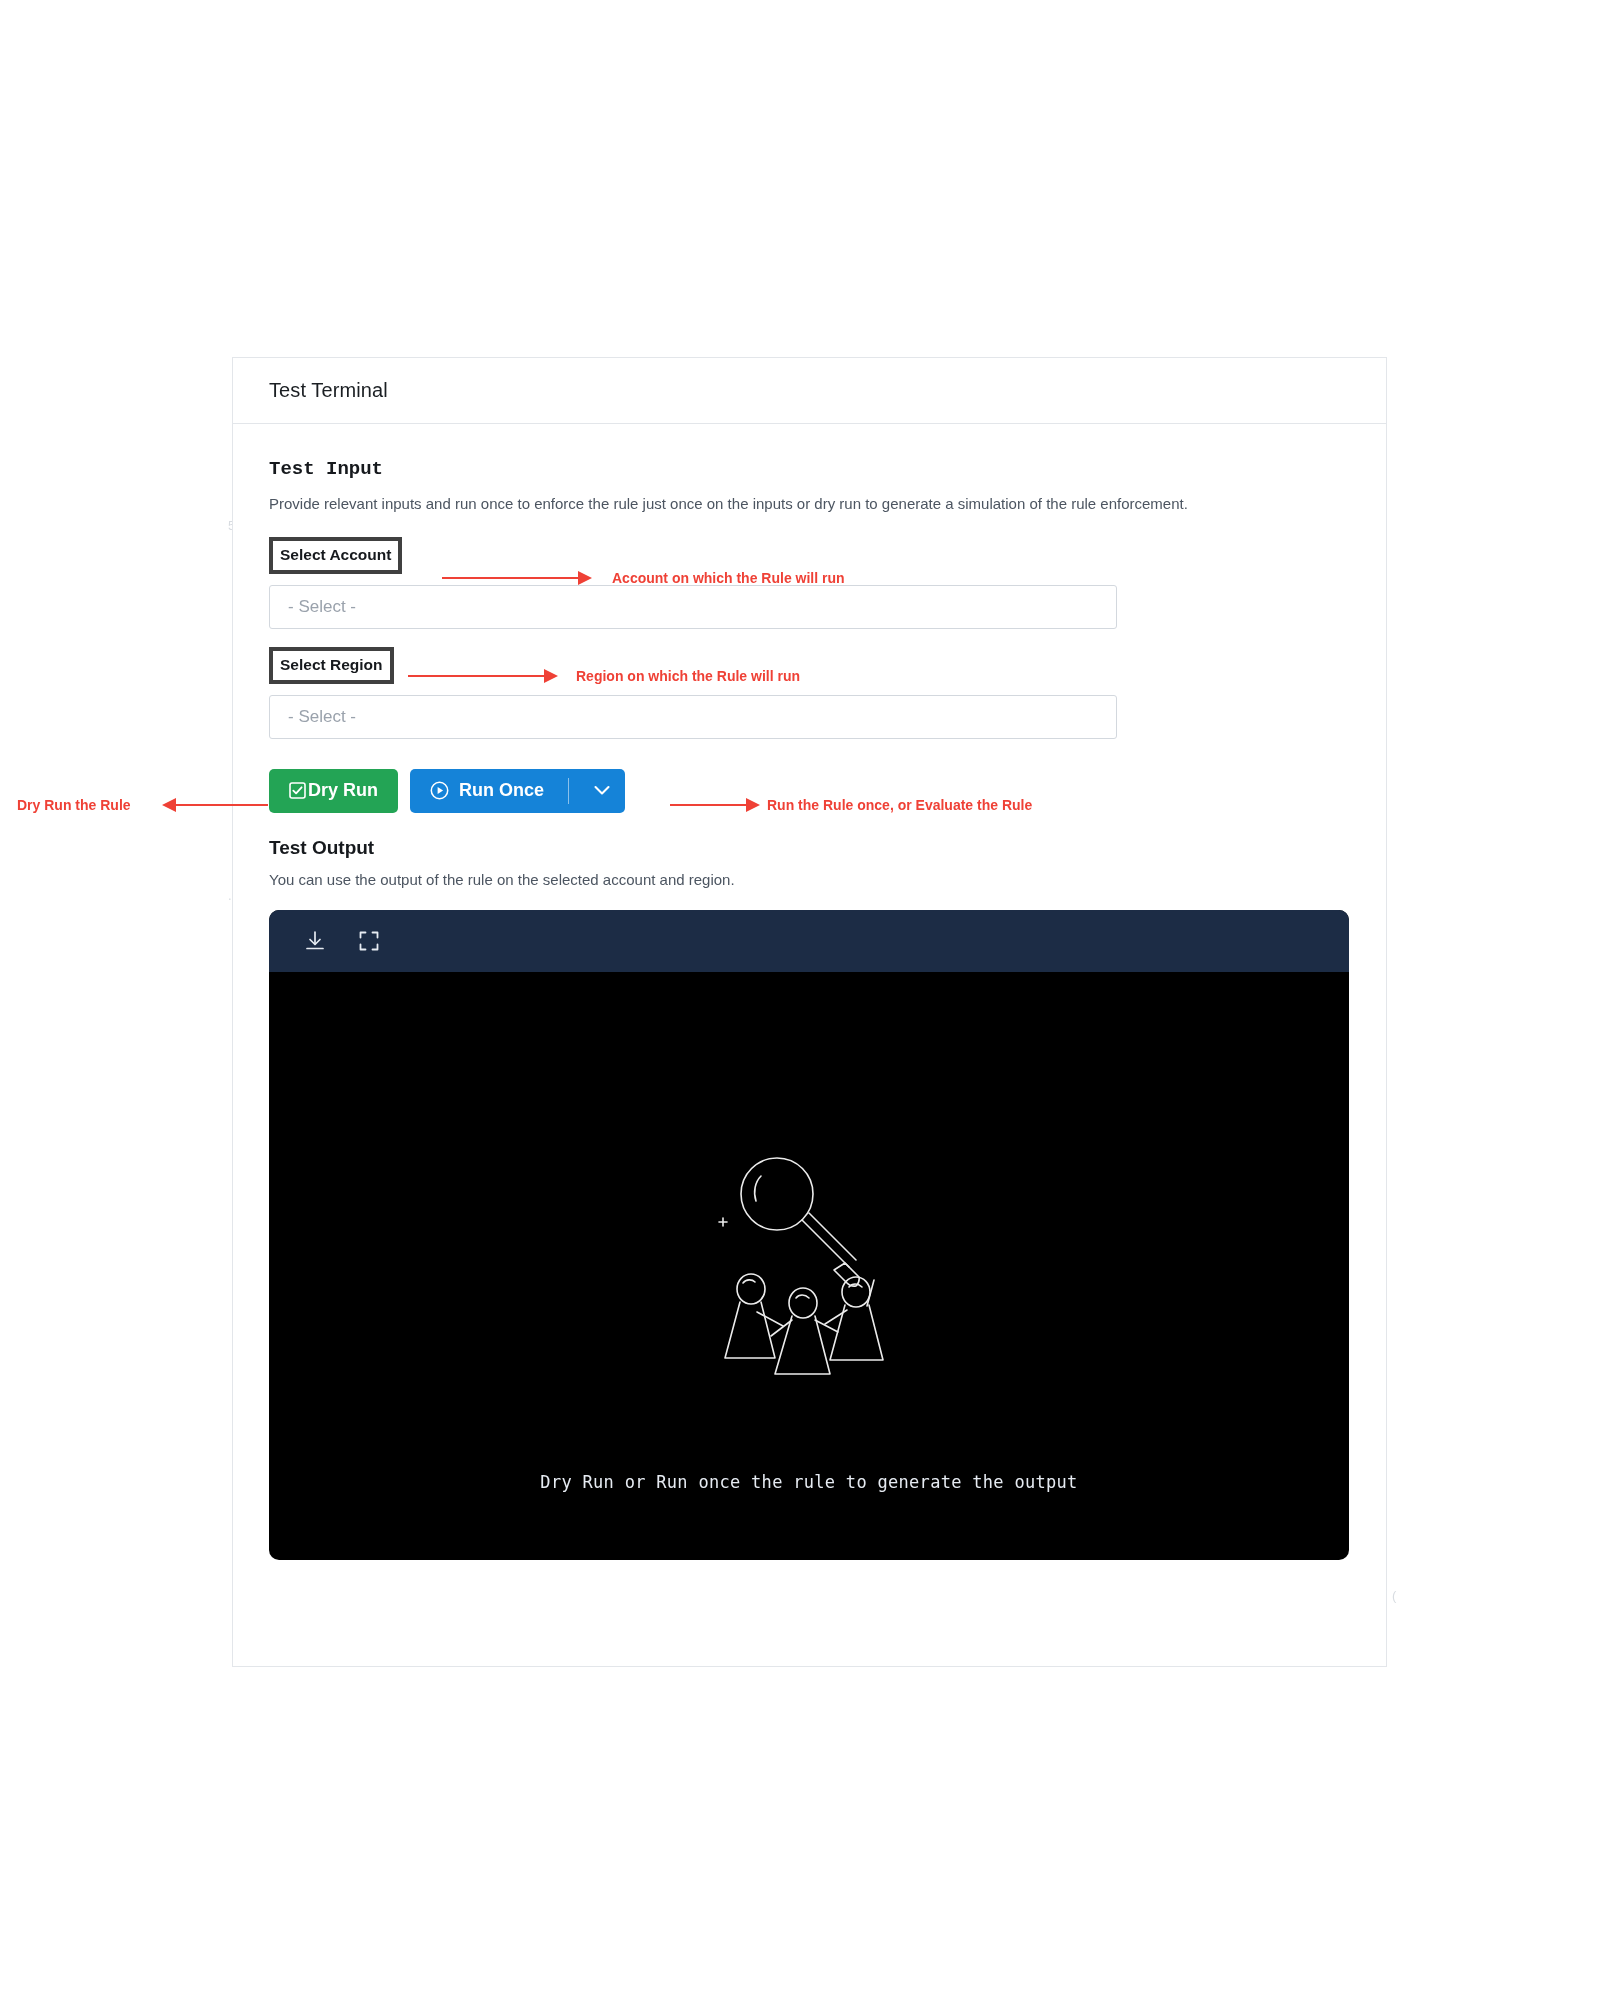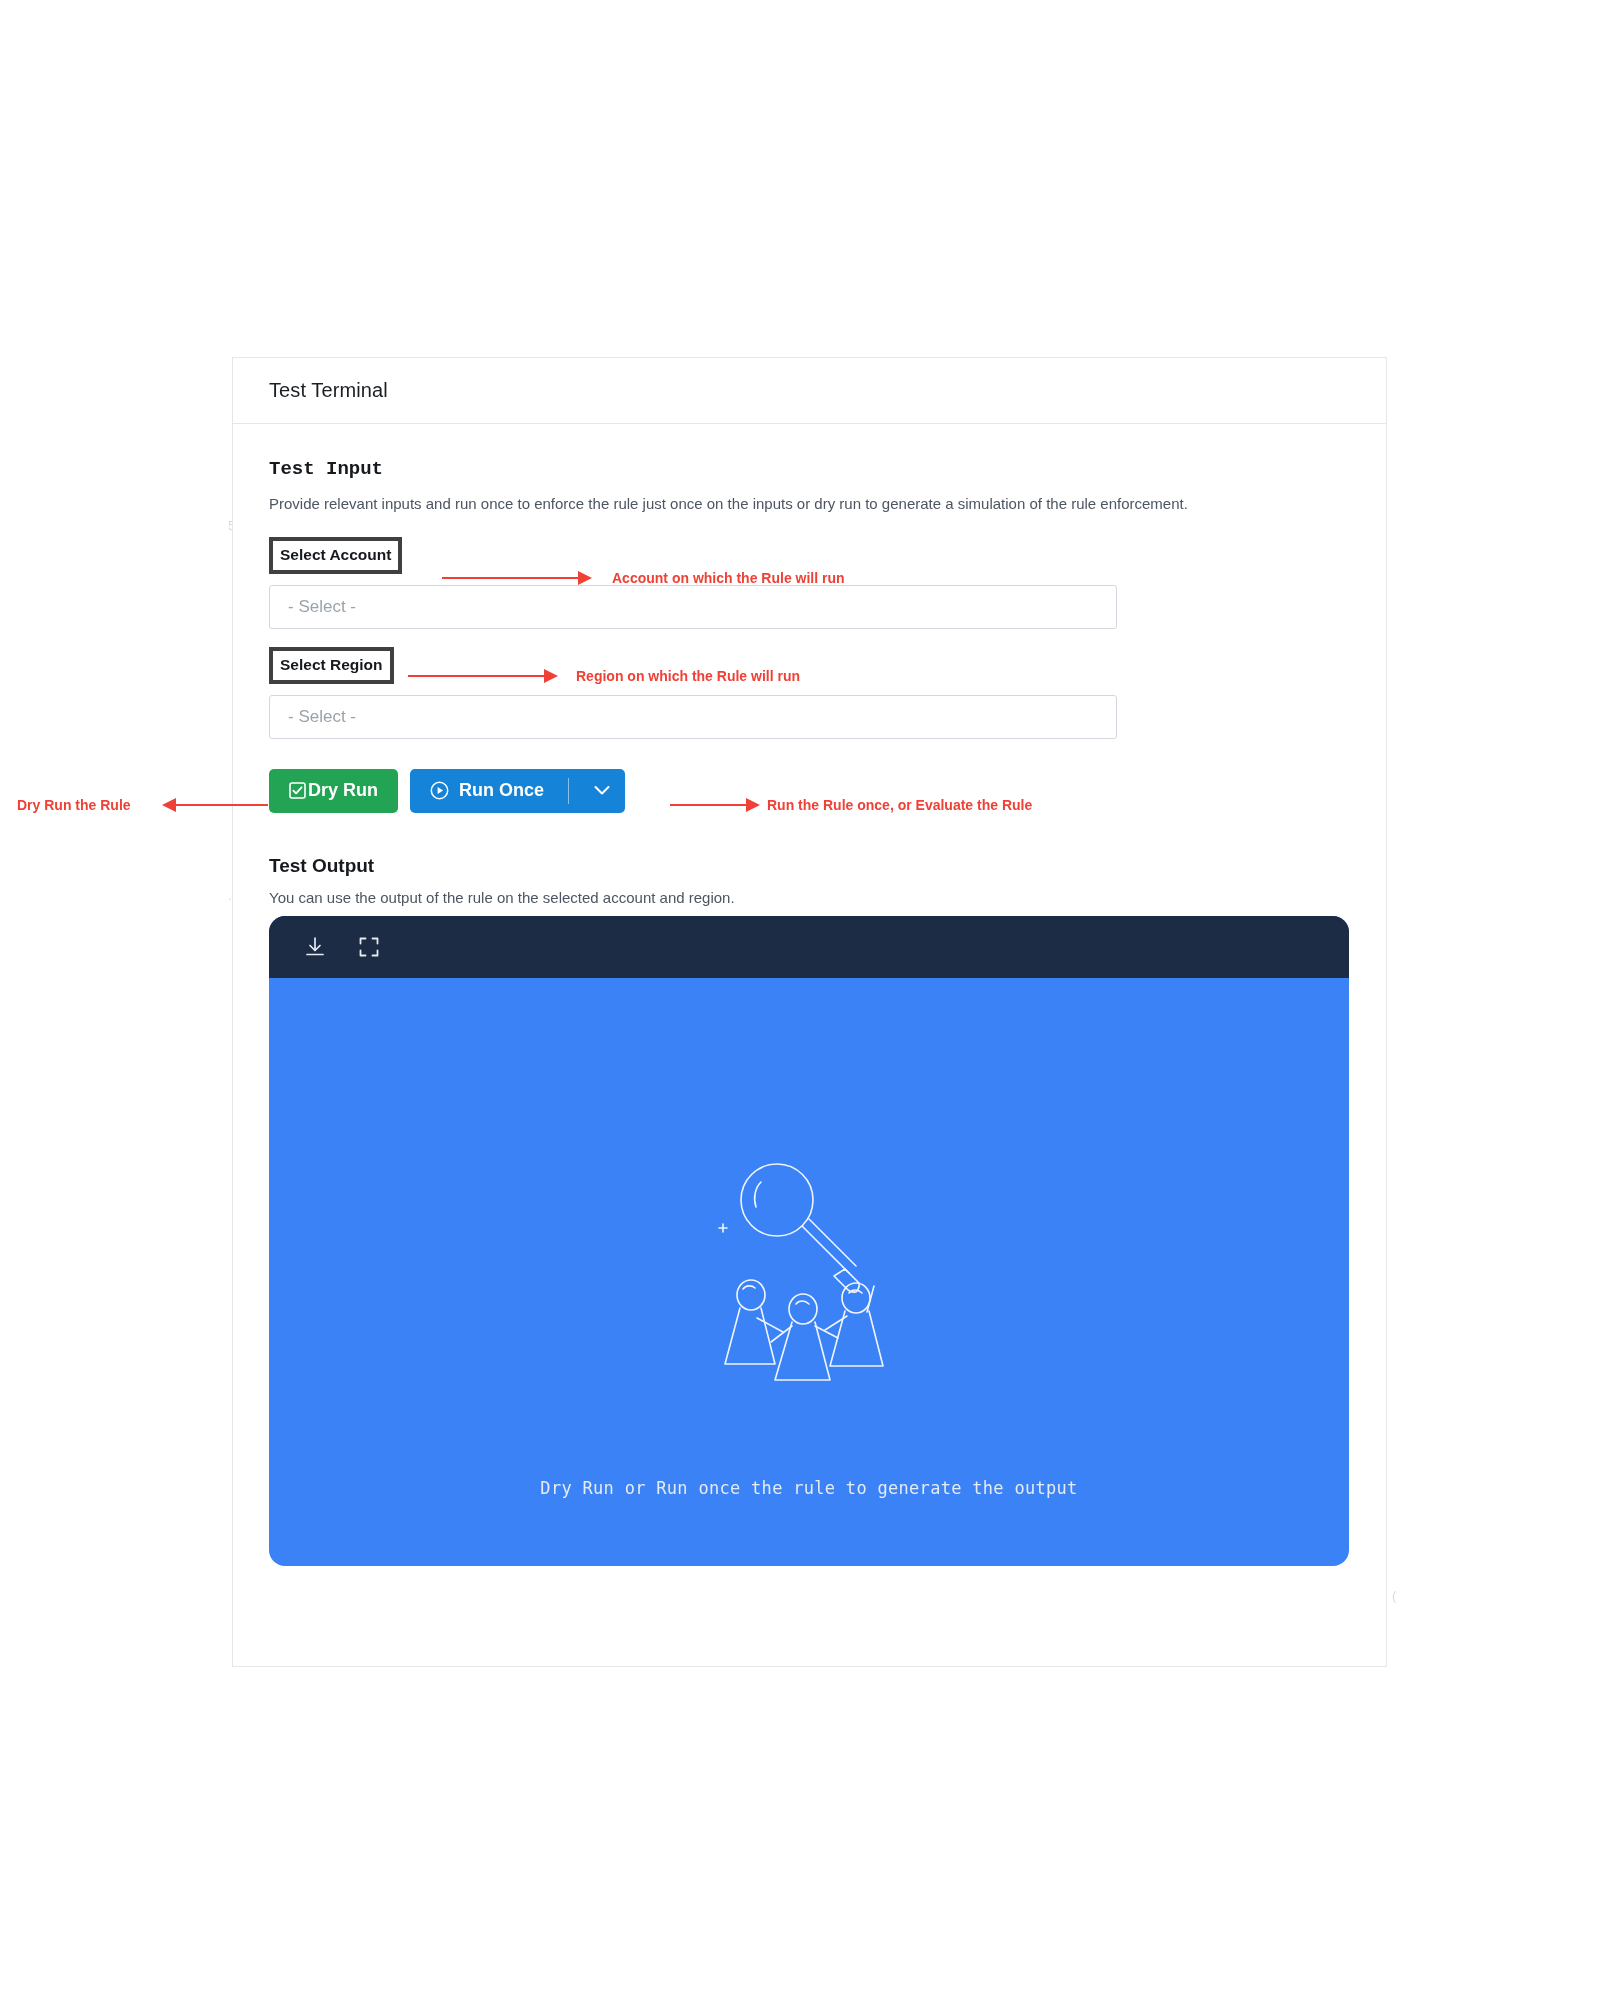--- a/index.html
+++ b/index.html
@@ -133,37 +133,37 @@
     width: 46px;
     display: flex;
     align-items: center;
     justify-content: center;
   }
 
   .icon-svg { display: block; }
 
   
   .output-title {
-    margin-top: 42px;
+    margin-top: 24px;
     font-size: 19px;
     font-weight: bold;
     color: #16191d;
   }
   .output-desc {
     margin-top: 12px;
     font-size: 15px;
     color: #4c5561;
   }
 
   .terminal {
-    margin-top: 10px;
+    margin-top: 22px;
     width: 1080px;
     height: 650px;
-    background: #3b82f6;
-    border-radius: 16px;
+    background: #000000;
+    border-radius: 10px;
     overflow: hidden;
     position: relative;
   }
   .terminal-bar {
     height: 62px;
     background: #1c2c45;
     display: flex;
     align-items: center;
     gap: 30px;
     padding-left: 34px;

